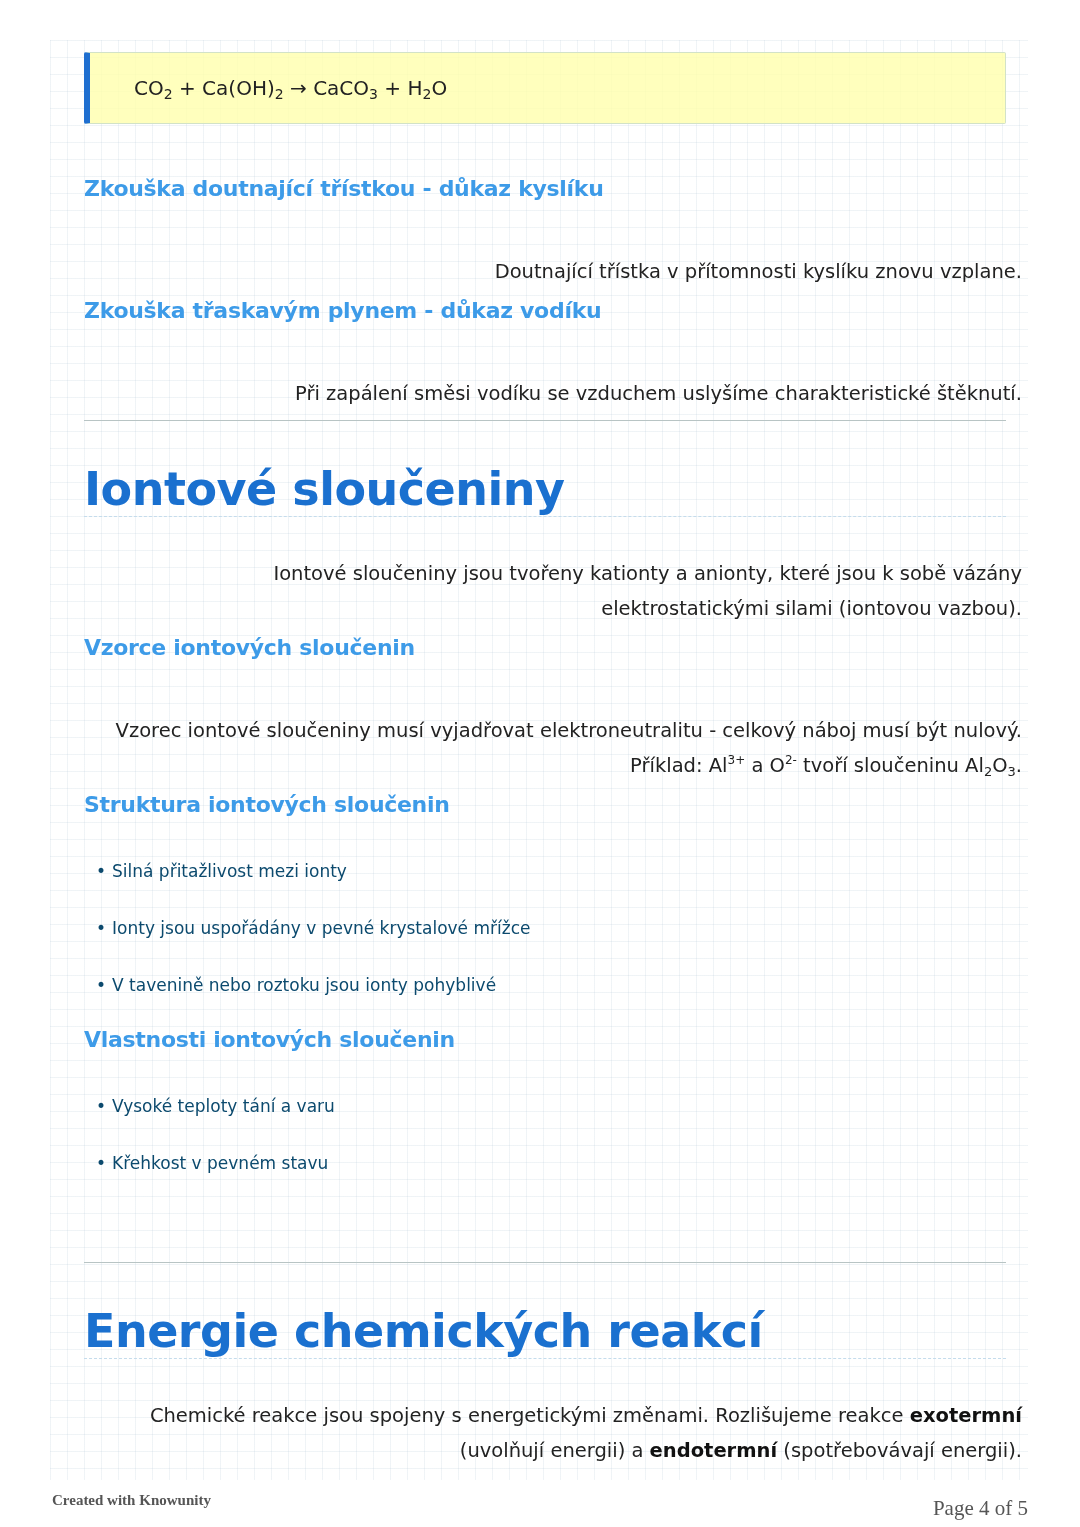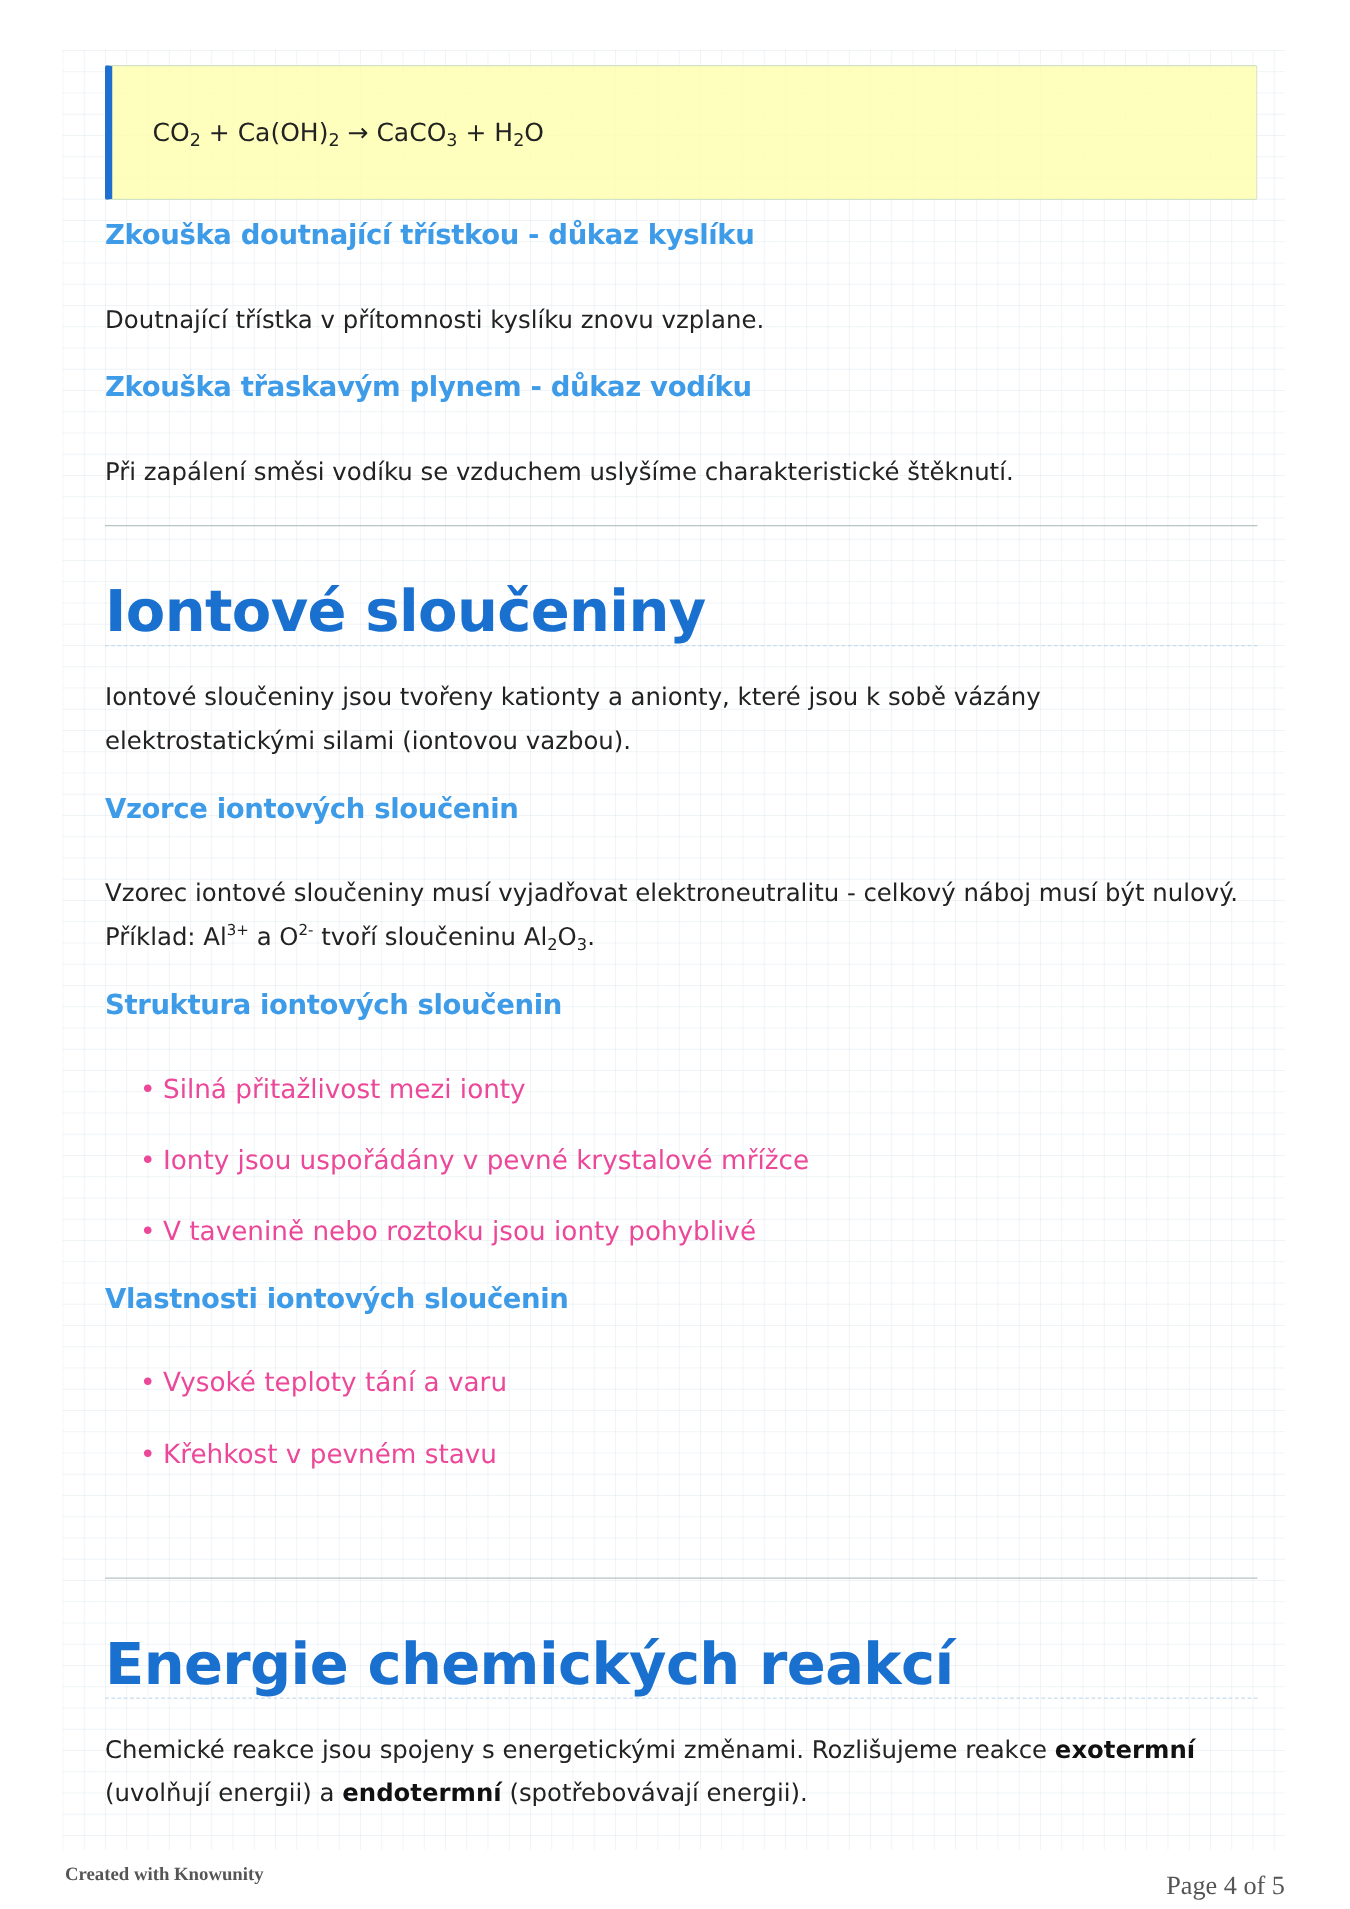--- a/index.html
+++ b/index.html
@@ -25,29 +25,29 @@
       background-image:
         linear-gradient(to right, rgba(200,215,225,0.28) 1px, transparent 1px),
         linear-gradient(to bottom, rgba(200,215,225,0.28) 1px, transparent 1px);
       background-size: 17px 17px;
     }
     .formula-box {
       position: absolute;
       left: 84px;
       top: 52px;
       width: 922px;
-      height: 108px;
+      height: 72px;
       box-sizing: border-box;
       background: rgba(255, 255, 170, 0.78);
       border: 1px solid #d2e2c8;
       border-left: 6px solid #1f6fd0;
       border-radius: 2px;
       display: flex;
       align-items: center;
-      padding-left: 32px;
+      padding-left: 44px;
       font-size: 20px;
       color: #222;
     }
     .formula-box sub { font-size: 14px; vertical-align: -4px; line-height: 0; }
     h2 {
       position: absolute;
       left: 84px;
       margin: 0;
       font-family: "DejaVu Sans", sans-serif;
       font-weight: bold;
@@ -64,50 +64,51 @@
       font-weight: bold;
       font-size: 46px;
       color: #1a70cf;
       letter-spacing: -0.5px;
       white-space: nowrap;
     }
     p.body {
       position: absolute;
       left: 84px;
       width: 922px;
-      margin: 0;
+      margin: 16px;
       font-size: 19.5px;
       line-height: 35px;
       color: #222;
+      text-align: right;
     }
     p.body sup { font-size: 12px; line-height: 0; vertical-align: 8px; }
     p.body sub { font-size: 13px; line-height: 0; vertical-align: -4px; }
     p.body b { font-weight: bold; color: #111; }
     .rule {
       position: absolute;
       left: 84px;
       width: 922px;
       height: 0;
       border-top: 1.5px solid #b8c4c4;
     }
     .dash-rule {
       position: absolute;
       left: 84px;
       width: 922px;
       height: 0;
       border-top: 1.5px dashed #c5dcec;
     }
     ul.bullets {
       position: absolute;
-      left: 112px;
+      left: 96px;
       margin: 0;
       padding: 0;
       list-style: none;
-      font-size: 21px;
-      color: #ec4899;
+      font-size: 17px;
+      color: #0c4a6e;
     }
     ul.bullets li {
       height: 57px;
       line-height: 30px;
     }
     ul.bullets li .dot { margin-right: 6px; }
     .footer-left {
       position: absolute;
       left: 52px;
       top: 1492px;

